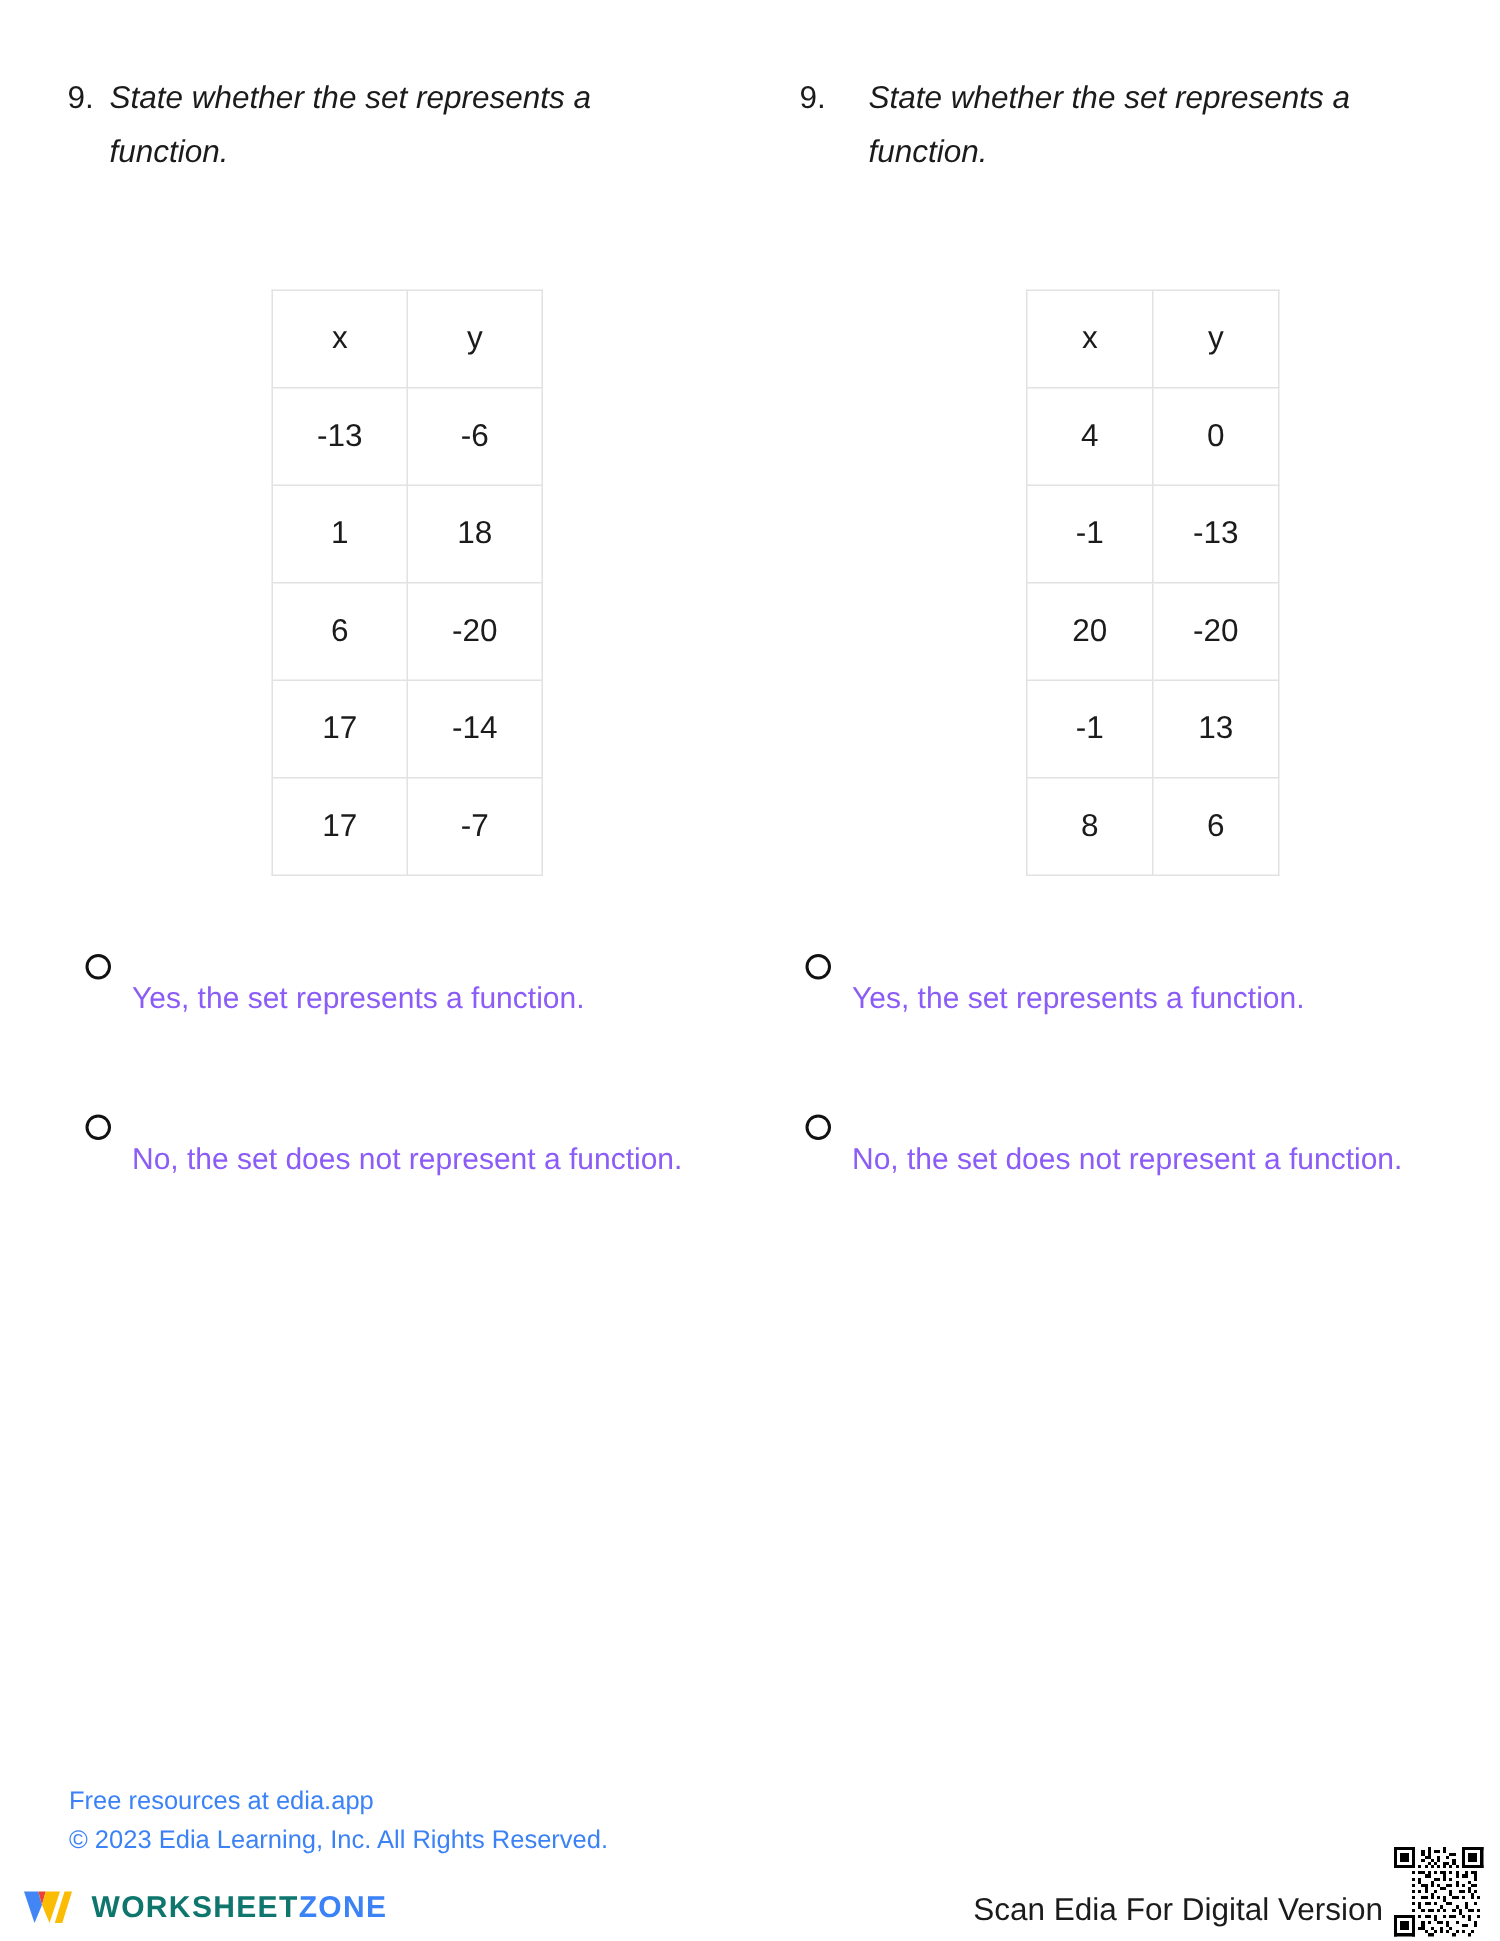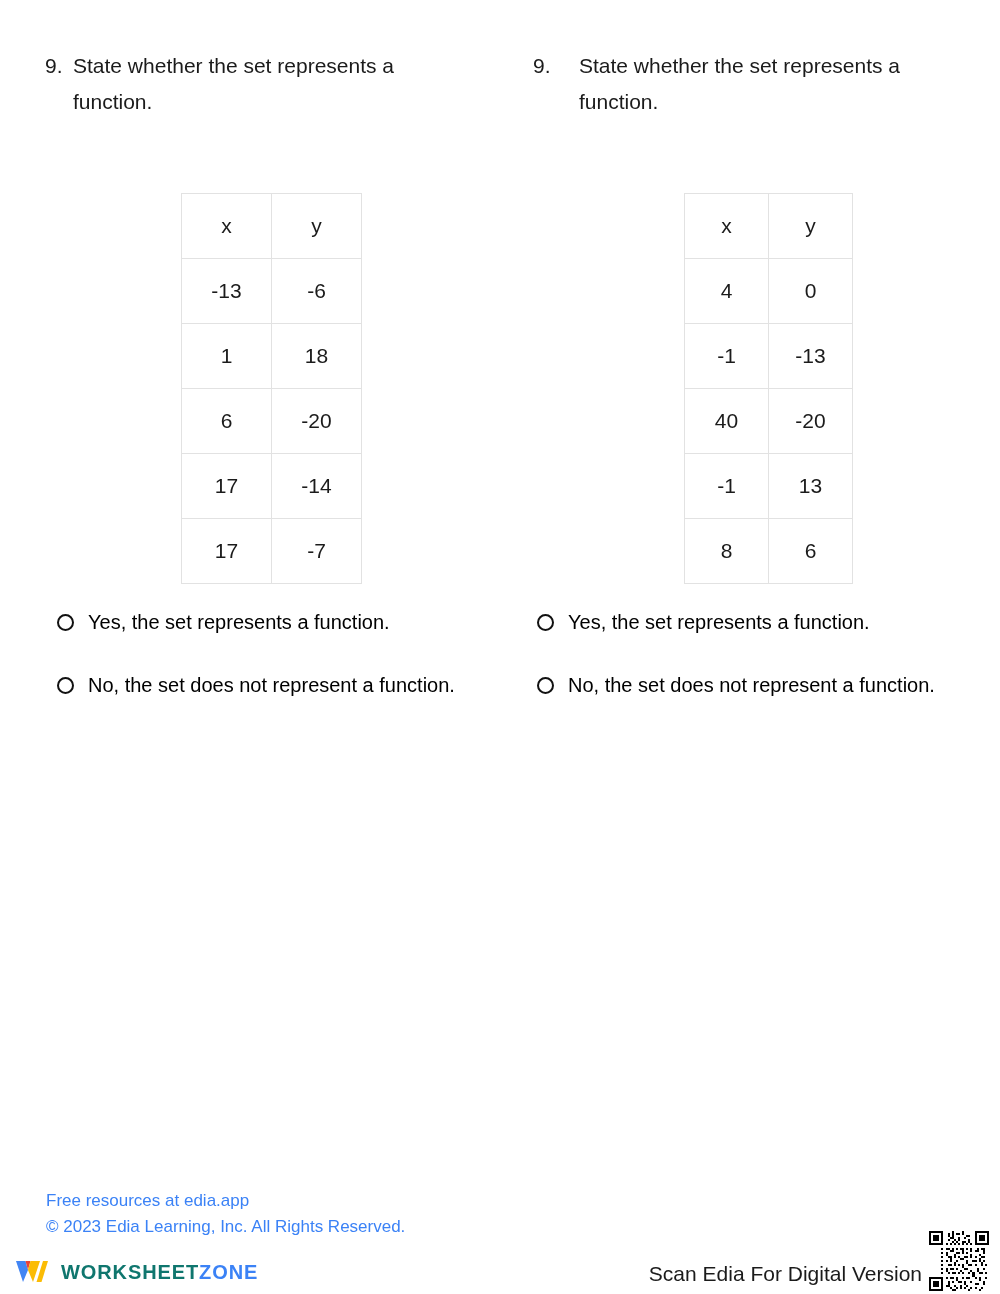--- a/index.html
+++ b/index.html
@@ -34,21 +34,21 @@
     line-height: 36px;
     color: #1b1b1b;
   }
   .q-num {
     flex: 0 0 auto;
     text-align: left;
     white-space: nowrap;
   }
   .question.left  .q-num { width: 28px; }
   .question.right .q-num { width: 46px; }
-  .q-text { flex: 1 1 auto; }
+  .q-text { flex: 1 1 auto; font-style: italic; }
 
   
   .table-wrap {
     position: absolute;
     top: 145px;
   }
   .question.left  .table-wrap { left: 136px; }
   .question.right .table-wrap { left: 151px; }
 
   table.xy {
@@ -91,22 +91,23 @@
     height: 17px;
     border: 2px solid #111111;
     border-radius: 50%;
     margin-right: 14px;
     box-sizing: border-box;
     background: #ffffff;
   }
   .choice-label {
     font-size: 20px;
     line-height: 37px;
-    color: #000000;
+    color: #8b5cf6;
     max-width: 372px;
+    margin-top: 44px;
   }
 
   
   .footer-text {
     position: absolute;
     left: 46px;
     top: 1188px;
     font-size: 17px;
     line-height: 26px;
     color: #3b82f6;
@@ -218,21 +219,21 @@
         <tbody>
           <tr>
             <td>4</td>
             <td>0</td>
           </tr>
           <tr>
             <td>-1</td>
             <td>-13</td>
           </tr>
           <tr>
-            <td>40</td>
+            <td>20</td>
             <td>-20</td>
           </tr>
           <tr>
             <td>-1</td>
             <td>13</td>
           </tr>
           <tr>
             <td>8</td>
             <td>6</td>
           </tr>

